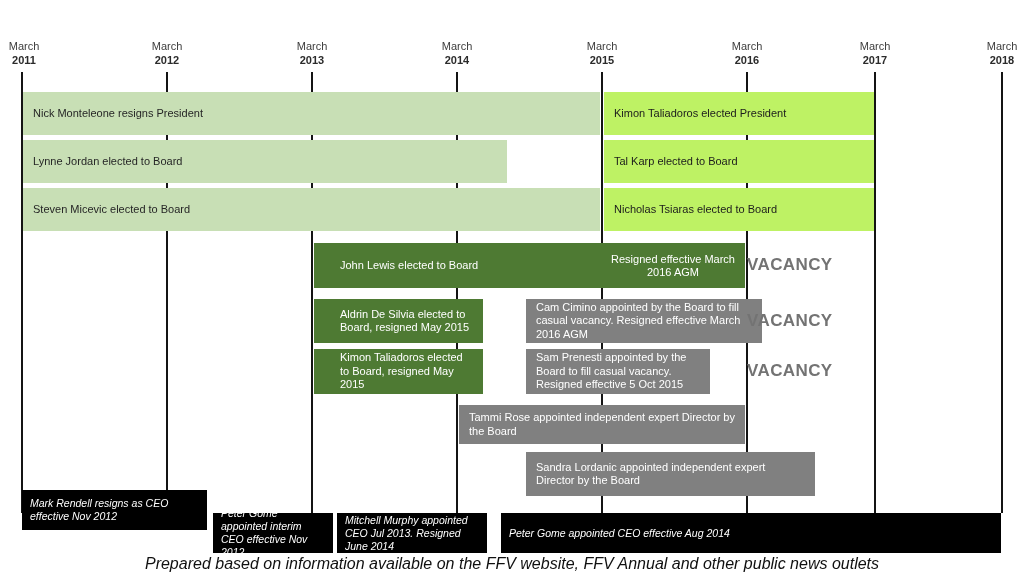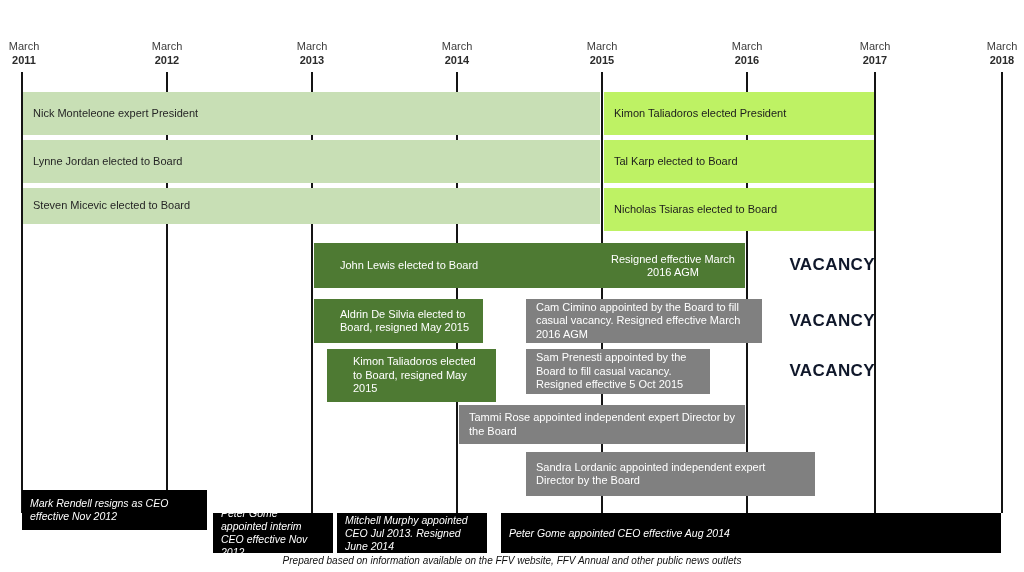--- a/index.html
+++ b/index.html
@@ -26,26 +26,26 @@
   .bar.light  { background:#c8dfb5; color:#262626; }
   .bar.bright { background:#bef264; color:#1c1c1c; }
   .bar.dark   { background:#4e7a33; color:#ffffff;padding-left:26px; }
   .bar.gray   { background:#808080; color:#ffffff; }
   .bar.black  { background:#000000; color:#ffffff; font-style:italic; font-size:10.5px; line-height:13px; padding:2px 8px; }
   .bar .note {
     position:absolute; right:8px; top:50%; transform:translateY(-50%);
     width:128px; text-align:center;
   }
   .vacancy {
-    position:absolute; left:747px; width:128px; text-align:right;
-    color:#0f172a; font-weight:bold; font-size:17px; letter-spacing:0.4px; z-index:1;
+    position:absolute; left:747px; width:128px; text-align:left;
+    color:#737373; font-weight:bold; font-size:17px; letter-spacing:0.4px; z-index:1;
   }
   .footer {
     position:absolute; top:555px; left:0; width:100%; text-align:center;
-    font-style:italic; font-size:10px; color:#101010;
+    font-style:italic; font-size:16px; color:#101010;
   }
 </style>
 </head>
 <body>
 
 <div class="page">
 
 
   <div class="tick" style="left:24px"><span>March</span><span class="yr">2011</span></div>
   <div class="tick" style="left:167px"><span>March</span><span class="yr">2012</span></div>
@@ -59,55 +59,55 @@
   <div class="gridline" style="left:21px"></div>
   <div class="gridline" style="left:166px"></div>
   <div class="gridline" style="left:311px"></div>
   <div class="gridline" style="left:456px"></div>
   <div class="gridline" style="left:601px"></div>
   <div class="gridline" style="left:746px"></div>
   <div class="gridline" style="left:874px"></div>
   <div class="gridline" style="left:1001px"></div>
 
   <div class="bar light" style="left:23px;top:92px;width:577px;height:43px">
-      <span>Nick Monteleone expert President</span>
+      <span>Nick Monteleone resigns President</span>
     </div>
   <div class="bar bright" style="left:604px;top:92px;width:270px;height:43px">
       <span>Kimon Taliadoros elected President</span>
     </div>
 
-  <div class="bar light" style="left:23px;top:140px;width:577px;height:43px">
+  <div class="bar light" style="left:23px;top:140px;width:484px;height:43px">
       <span>Lynne Jordan elected to Board</span>
     </div>
   <div class="bar bright" style="left:604px;top:140px;width:270px;height:43px">
       <span>Tal Karp elected to Board</span>
     </div>
 
-  <div class="bar light" style="left:23px;top:188px;width:577px;height:36px">
+  <div class="bar light" style="left:23px;top:188px;width:577px;height:43px">
       <span>Steven Micevic elected to Board</span>
     </div>
   <div class="bar bright" style="left:604px;top:188px;width:270px;height:43px">
       <span>Nicholas Tsiaras elected to Board</span>
     </div>
 
   <div class="bar dark" style="left:314px;top:243px;width:431px;height:45px;padding-right:148px">
     <span>John Lewis elected to Board</span>
     <span class="note">Resigned effective March 2016 AGM</span>
   </div>
   <div class="vacancy" style="top:255px">VACANCY</div>
 
   <div class="bar dark" style="left:314px;top:299px;width:169px;height:44px">
       <span>Aldrin De Silvia elected to Board, resigned May 2015</span>
     </div>
   <div class="bar gray" style="left:526px;top:299px;width:236px;height:44px">
       <span>Cam Cimino appointed by the Board to fill casual vacancy. Resigned effective March 2016 AGM</span>
     </div>
   <div class="vacancy" style="top:311px">VACANCY</div>
 
-  <div class="bar dark" style="left:327px;top:349px;width:169px;height:53px">
+  <div class="bar dark" style="left:314px;top:349px;width:169px;height:45px">
       <span>Kimon Taliadoros elected to Board, resigned May 2015</span>
     </div>
   <div class="bar gray" style="left:526px;top:349px;width:184px;height:45px">
       <span>Sam Prenesti appointed by the Board to fill casual vacancy. Resigned effective 5 Oct 2015</span>
     </div>
   <div class="vacancy" style="top:361px">VACANCY</div>
 
   <div class="bar gray" style="left:459px;top:405px;width:286px;height:39px">
       <span>Tammi Rose appointed independent expert Director by the Board</span>
     </div>

